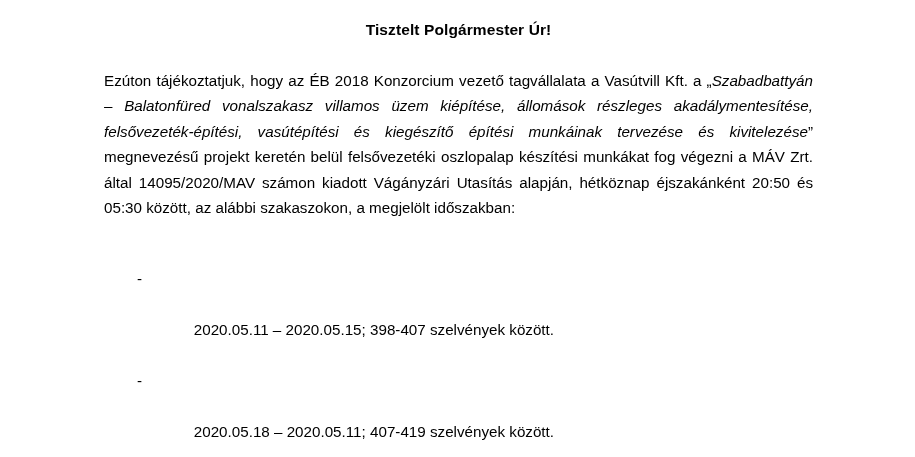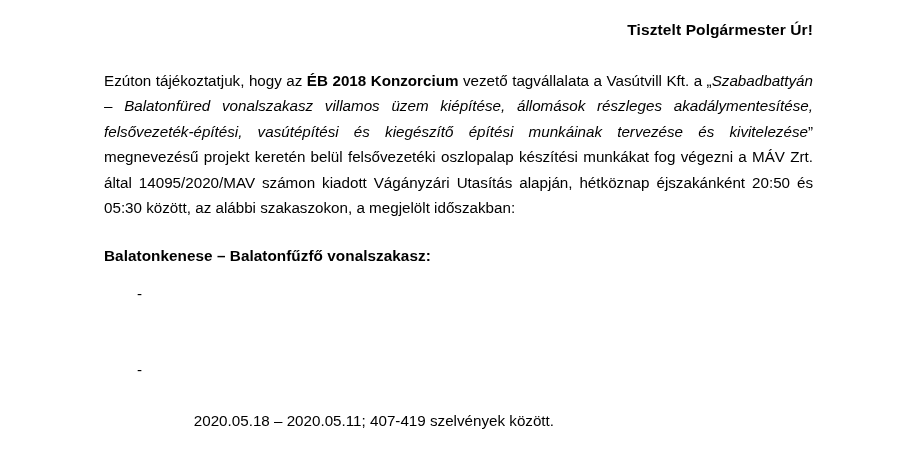--- a/index.html
+++ b/index.html
@@ -32,21 +32,21 @@
     width: 709px;           
   }
 
   .doc-title {
     font-size: 15.5px;
     font-weight: bold;
     line-height: 1.0;
     letter-spacing: 0.1px;
     margin: 0 0 0 0;
     padding: 0;
-    text-align: right;
+    text-align: center;
     white-space: pre;
   }
 
   .para {
     font-size: 15.2px;
     line-height: 25.5px;
     text-align: justify;
     text-justify: inter-word;
     margin: 0;
     padding: 0;
@@ -84,46 +84,46 @@
   }
   .bullet-marker {
     position: absolute;
     left: 33px;             
     top: 0;
     font-size: 15.2px;
     line-height: 25.5px;
   }
 
   .it { font-style: italic; }
-  .bd { font-weight: bold; }
+  .bd { font-weight: normal; }
 
   
   .para:last-of-type { text-align: justify; }
 </style>
 </head>
 <body>
 
 <div class="page">
   <div class="content">
 
     <h1 class="doc-title">Tisztelt Polgármester Úr!</h1>
 
     <div class="gap-title-p1"></div>
 
     <p class="para"><span>Ezúton tájékoztatjuk, hogy az </span><span class="bd">ÉB 2018 Konzorcium</span><span> vezető tagvállalata a Vasútvill Kft. a </span><span>„</span><span class="it">Szabadbattyán – Balatonfüred vonalszakasz villamos üzem kiépítése, állomások részleges akadálymentesítése, felsővezeték-építési, vasútépítési és kiegészítő építési munkáinak tervezése és kivitelezése</span><span>”</span><span> megnevezésű projekt keretén belül felsővezetéki oszlopalap készítési munkákat fog végezni a MÁV Zrt. által 14095/2020/MAV számon kiadott Vágányzári Utasítás alapján, hétköznap éjszakánként 20:50 és 05:30 között, az alábbi szakaszokon, a megjelölt időszakban:</span></p>
 
     <div class="gap-p1-head"></div>
 
-    <h2 class="section-head">Balatonkenese – Balatonfűzfő vonalszakasz:</h2>
 
     <div class="gap-head-list"></div>
 
     <ul class="bullet-list">
       <li class="bullet-item">
         <span class="bullet-marker">-</span>
+        <span>2020.05.11 – 2020.05.15; 398-407 szelvények között.</span>
       </li>
       <li class="bullet-item">
         <span class="bullet-marker">-</span>
         <span>2020.05.18 – 2020.05.11; 407-419 szelvények között.</span>
       </li>
 
     </ul>
 
   </div>
 </div>

